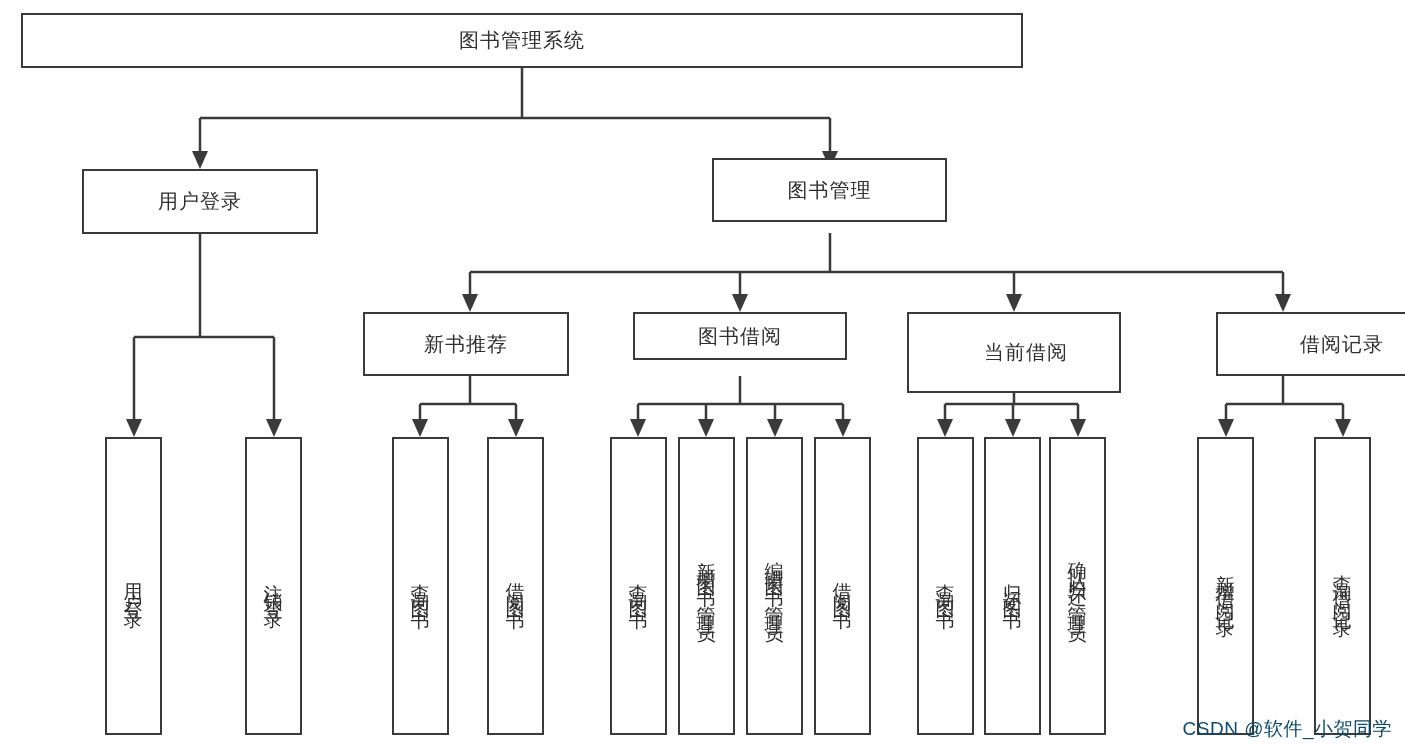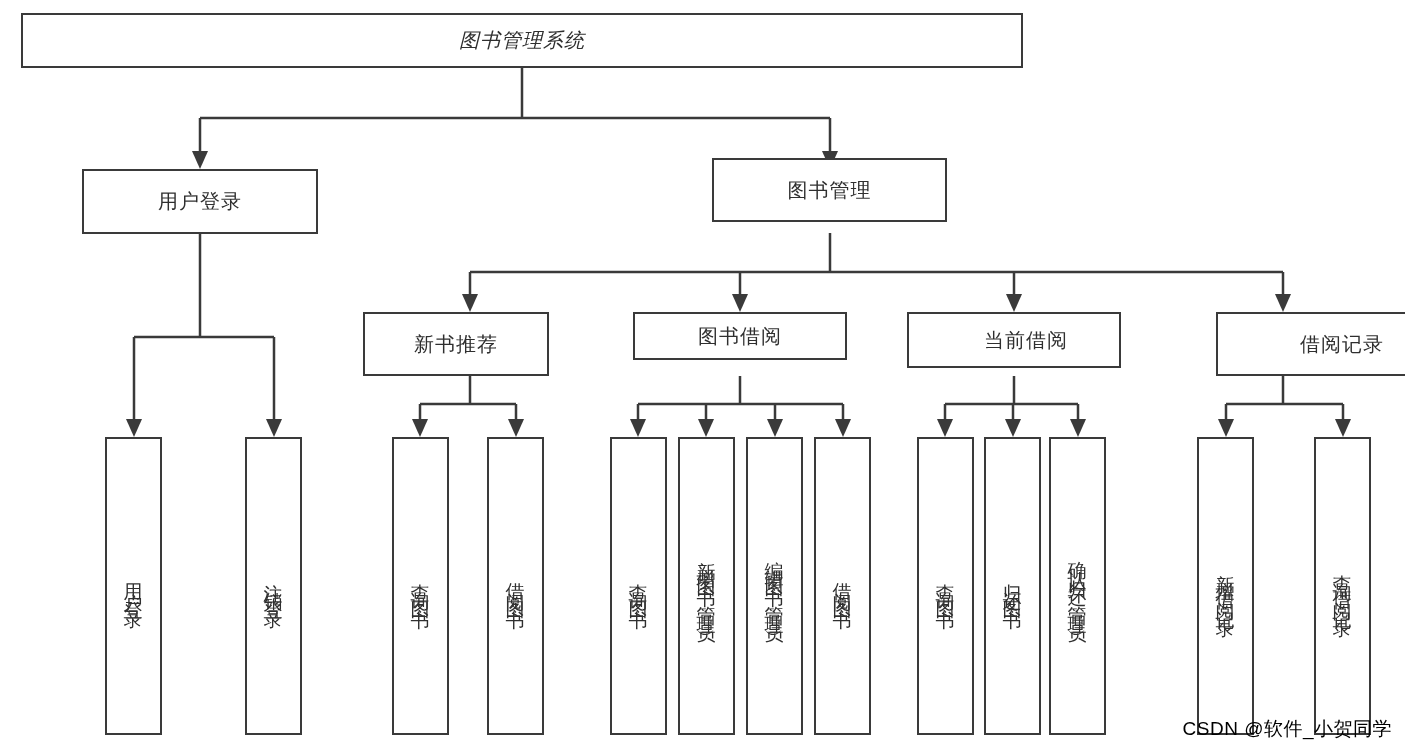--- a/index.html
+++ b/index.html
@@ -30,40 +30,40 @@
     color: #2f2f2f;
     display: flex;
     align-items: center;
     justify-content: center;
   }
   .hbox {
     font-size: 20px;
     letter-spacing: 1px;
   }
   .root {
-    left: 21px;  top: 13px;  width: 1002px; height: 55px; font-style: italic;
+    left: 21px;  top: 13px;  width: 1002px; height: 55px;
   }
   .vbox {
     top: 437px;
     width: 57px;
     height: 298px;
     font-size: 19px;
   }
   .vbox span {
     writing-mode: vertical-rl;
     text-orientation: mixed;
     letter-spacing: 9px;
     line-height: 1;
   }
   .watermark {
     position: absolute;
     top: 716px;
     right: 13px;
     font-size: 19px;
-    color: #000000;
+    color: #0c4a6e;
     letter-spacing: 0.5px;
     white-space: nowrap;
   }
 </style>
 </head>
 <body>
 
 <div class="canvas">
 
   <svg class="connectors" viewBox="0 0 1405 747" xmlns="http://www.w3.org/2000/svg">
@@ -110,27 +110,27 @@
     <span>图书管理系统</span>
   </div>
 
   <div class="node hbox" style="left:82px; top:169px; width:236px; height:65px;">
     <span>用户登录</span>
   </div>
   <div class="node hbox" style="left:712px; top:158px; width:235px; height:64px;">
     <span>图书管理</span>
   </div>
 
-  <div class="node hbox" style="left:363px; top:312px; width:186px; height:64px;">
+  <div class="node hbox" style="left:363px; top:312px; width:206px; height:64px;">
     <span>新书推荐</span>
   </div>
   <div class="node hbox" style="left:633px; top:312px; width:214px; height:48px;">
     <span>图书借阅</span>
   </div>
-  <div class="node hbox" style="left:907px; top:312px; width:214px; height:56px;padding-left:24px;">
+  <div class="node hbox" style="left:907px; top:312px; width:214px; height:81px;padding-left:24px;">
     <span>当前借阅</span>
   </div>
   <div class="node hbox" style="left:1216px; top:312px; width:252px; height:64px;">
     <span>借阅记录</span>
   </div>
 
   <div class="node vbox" style="left:105px;">
     <span>用户登录</span>
   </div>
   <div class="node vbox" style="left:245px;">

